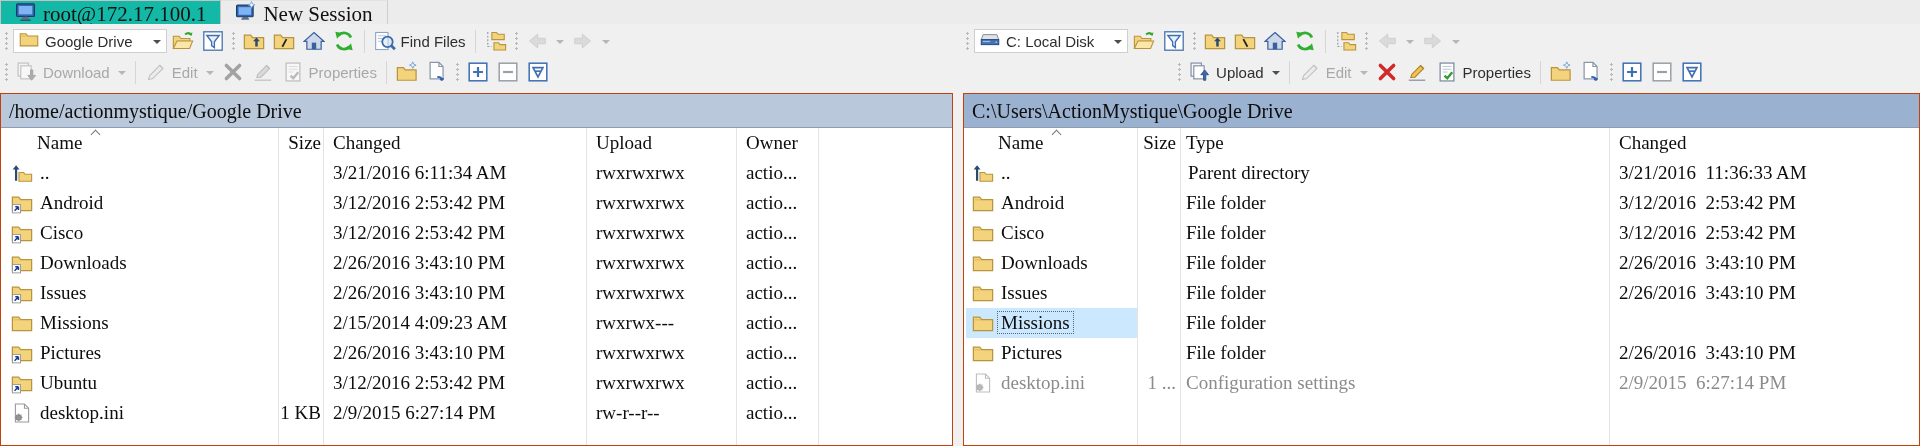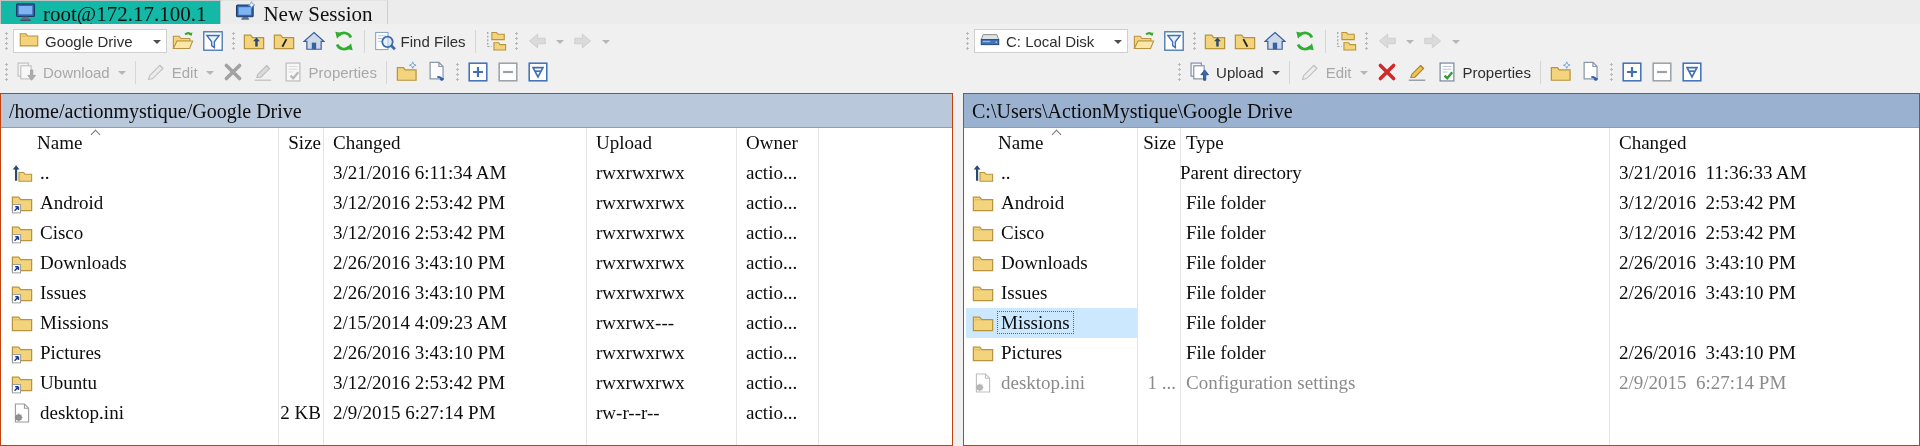--- a/index.html
+++ b/index.html
@@ -633,21 +633,21 @@
           <span class="cell c-name" style="left:2px;width:275px;padding-left:34px;box-sizing:border-box;"><i class="nlabel">desktop.ini</i></span>
           <span class="fi" style="left:10px">
             <svg viewBox="0 0 16 16">
               <path d="M3.2 1.5 h6.6 l3 3 V14.5 H3.2 z" fill="#fff" stroke="#9a9a9a" stroke-width=".8"></path>
               <path d="M9.8 1.5 v3 h3" fill="none" stroke="#9a9a9a" stroke-width=".8"></path>
               <circle cx="5.6" cy="11.2" r="2.3" fill="#8d8d8d"></circle>
               <circle cx="5.6" cy="11.2" r=".9" fill="#fff"></circle>
               <path d="M5.6 8.4 v5.6 M2.8 11.2 h5.6 M3.6 9.2 l4 4 M7.6 9.2 l-4 4" stroke="#8d8d8d" stroke-width=".7"></path>
             </svg>
           </span>
-          <span class="cell c-size" style="left:279px;width:41px;text-align:right;">2 KB</span>
+          <span class="cell c-size" style="left:279px;width:41px;text-align:right;">1 KB</span>
           <span class="cell c-changed" style="left:332px;width:250px;">2/9/2015 6:27:14 PM</span>
           <span class="cell c-rights" style="left:595px;width:137px;">rw-r--r--</span>
           <span class="cell c-owner" style="left:745px;width:70px;">actio...</span>
         </div>
       </div>
   </div>
 
   <div class="panel right">
     <div class="pathbar">C:\Users\ActionMystique\Google Drive</div>
     <div class="flist" id="list-right">
@@ -663,21 +663,21 @@
         </div>
         <div class="frow" style="top: 30px;">
           <span class="cell c-name" style="left:2px;width:171px;padding-left:32px;box-sizing:border-box;"><i class="nlabel">..</i></span>
           <span class="fi" style="left:8px">
             <svg viewBox="0 0 16 16">
               <path d="M4.5 5.5 v8.2 h-1.6 V5.5 h-1.7 L3.7 2.4 6.2 5.5 z" fill="#2c4a6e"></path>
               <path d="M5.8 14 V7.6 h3.4 l1 1.3 H15 v5.1 z" fill="#f3d37c" stroke="#b8943e" stroke-width=".8"></path>
             </svg>
           </span>
           <span class="cell c-size" style="left:173px;width:39px;text-align:right;"></span>
-          <span class="cell c-type" style="left:216px;width:420px;">Parent directory</span>
+          <span class="cell c-type" style="left:224px;width:420px;">Parent directory</span>
           <span class="cell c-changed" style="left:655px;width:300px;">3/21/2016  11:36:33 AM</span>
         </div>
         <div class="frow" style="top: 60px;">
           <span class="cell c-name" style="left:2px;width:171px;padding-left:32px;box-sizing:border-box;"><i class="nlabel">Android</i></span>
           <span class="fi" style="left:8px">
             <svg viewBox="0 0 16 16">
               <path d="M1 13.5 V3.8 h4.6 l1.4 1.8 H15 v7.9 z" fill="#f3d37c" stroke="#b8943e" stroke-width=".9"></path>
               <path d="M1.9 5.7 H6.2" stroke="#e3bb55" stroke-width=".8"></path>
             </svg>
           </span>

